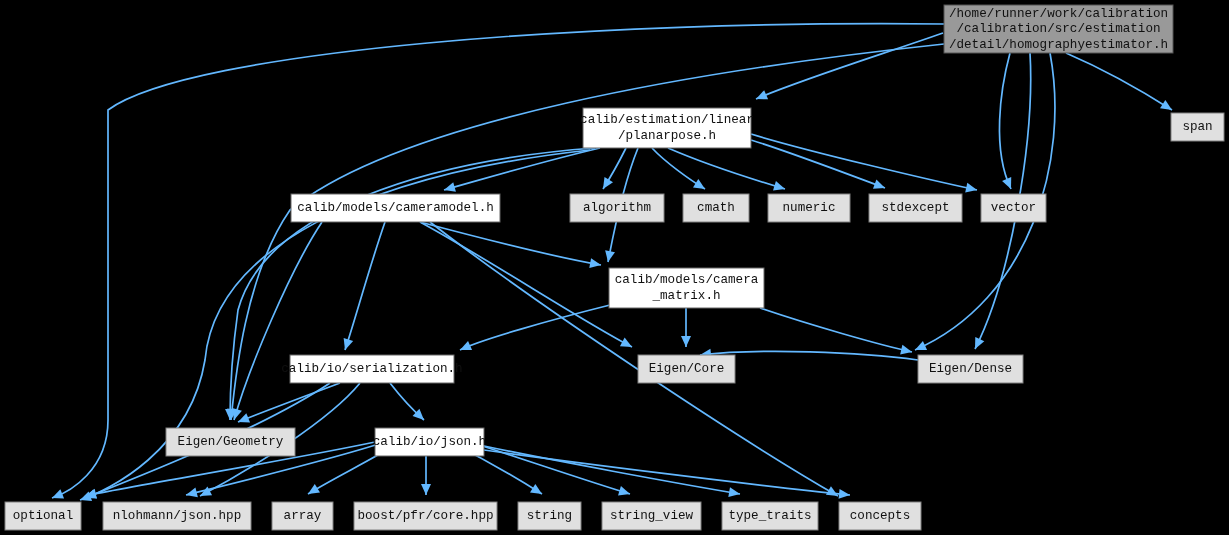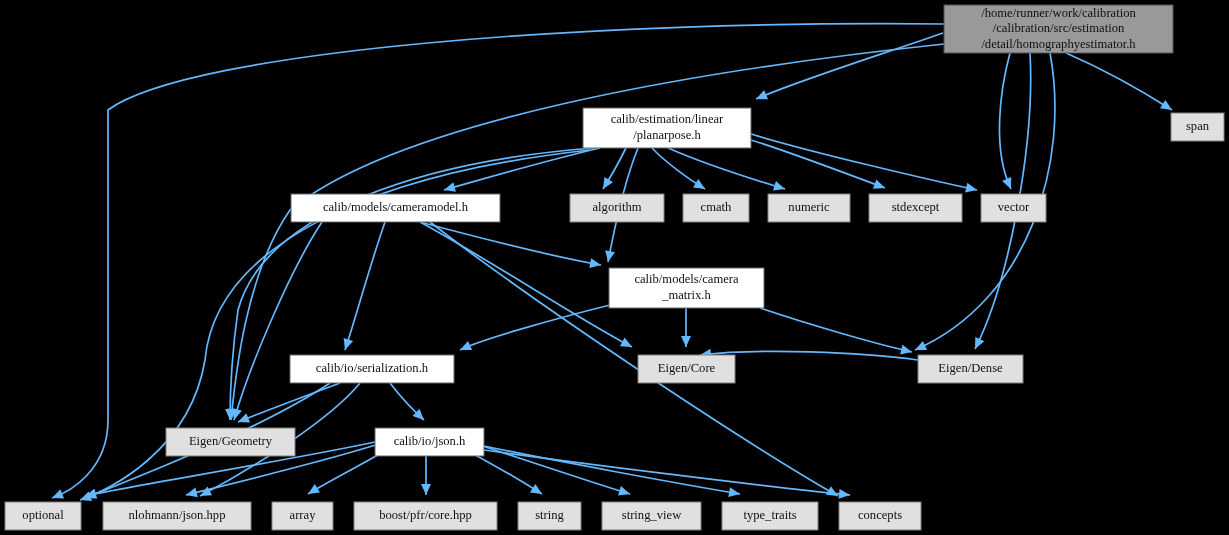--- a/index.html
+++ b/index.html
@@ -1,17 +1,17 @@
 <!DOCTYPE html>
 <html><head>
 <meta charset="utf-8">
 <style>
   html,body{margin:0;padding:0;background:#000;}
   #graph-root{position:relative;width:1229px;height:535px;background:#000;overflow:hidden;
-    font-family:Liberation Serif, serif;}
+    font-family:Liberation Mono, monospace;}
   svg{position:absolute;left:0;top:0;width:1229px;height:535px;}
   .node-label{font-size:12.6px;fill:#101010;dominant-baseline:middle;text-anchor:middle;}
   .node-box{stroke:#808080;stroke-width:1;}
   .leaf .node-box{fill:#e0e0e0;}
   .header .node-box{fill:#ffffff;stroke:#666;}
   .root .node-box{fill:#999999;stroke:#555;}
   .edge{fill:none;stroke:#63b8ff;stroke-width:1.7;}
   .arrow{fill:#63b8ff;stroke:none;}
 </style>
 </head>

